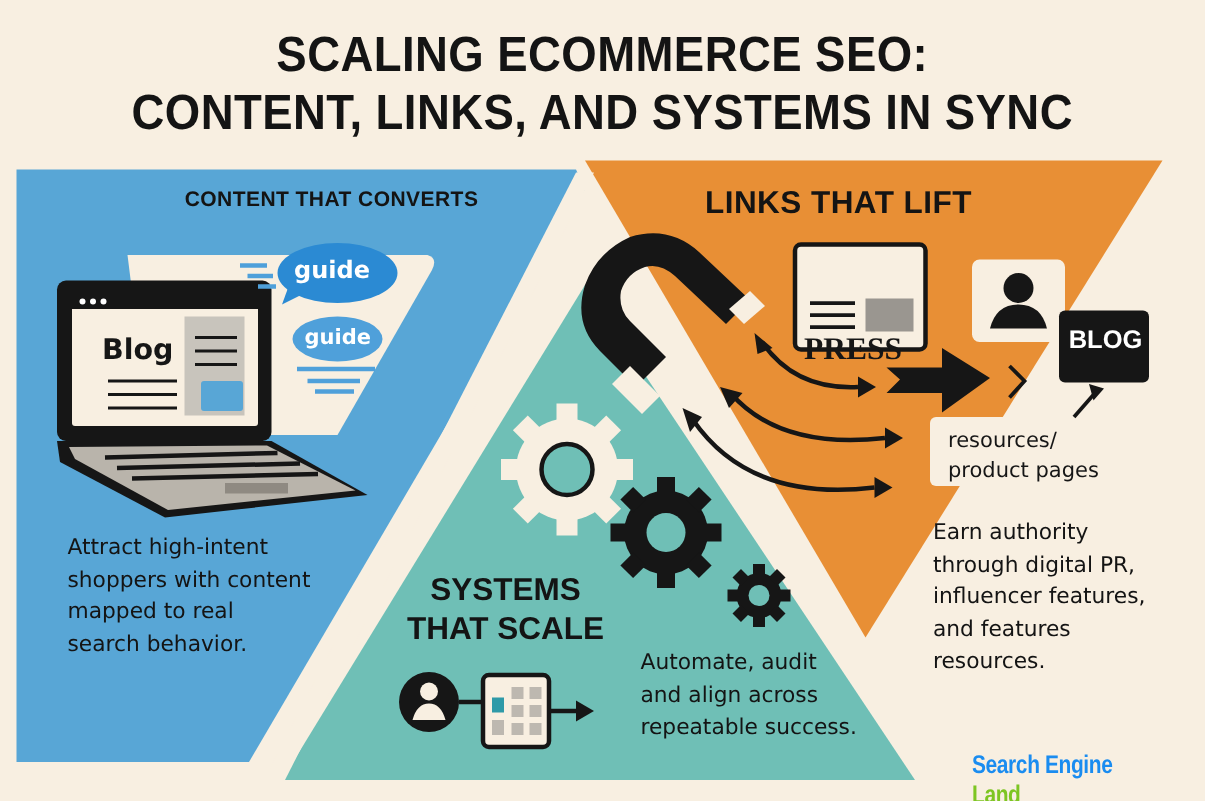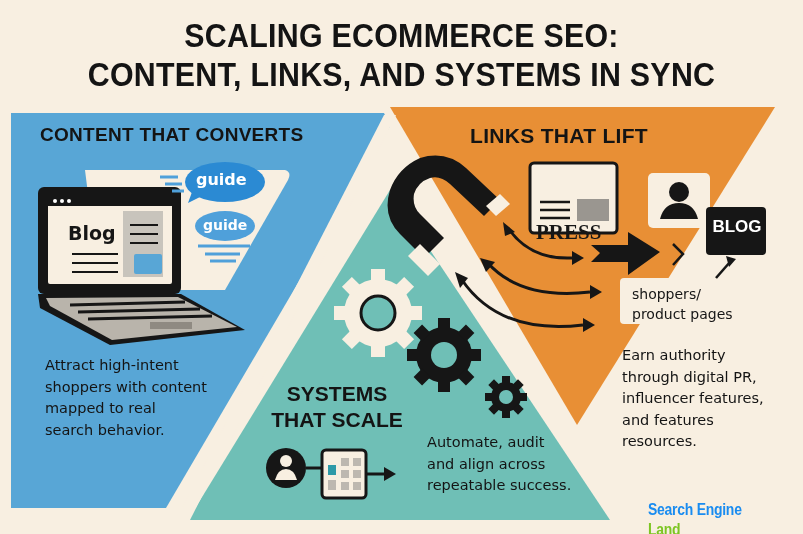--- a/index.html
+++ b/index.html
@@ -2,21 +2,21 @@
 <html><head>
 <meta charset="utf-8">
 <style>
   html, body { margin: 0; padding: 0; }
   body { width: 803px; height: 534px; background: #f8efe1; position: relative; overflow: hidden; font-family: "DejaVu Sans", sans-serif; color: #161616; }
   .abs { position: absolute; }
   #title { left: 0; top: 16px; width: 803px; text-align: center; font-family: "Liberation Sans", sans-serif; font-weight: 700; font-size: 33px; line-height: 39px; letter-spacing: 0.3px; color: #141414; transform: scaleX(0.92); transform-origin: center; }
   svg#art { position: absolute; left: 0; top: 0; }
   .heading { font-family: "Liberation Sans", sans-serif; font-weight: 700; color: #141414; }
   .body-text { font-family: "DejaVu Sans", sans-serif; font-size: 14.5px; line-height: 21.5px; color: #141414; }
-  #content-heading { left: 40px; top: 124px; width: 330px; text-align: left; font-size: 19px; letter-spacing: 0.3px; }
+  #content-heading { left: 56px; top: 124px; width: 330px; text-align: center; font-size: 14px; letter-spacing: 0.3px; }
   #links-heading { left: 470px; top: 124px; width: 250px; text-align: left; font-size: 21px; letter-spacing: 0.3px; }
   #systems-heading { left: 262px; top: 381px; width: 150px; text-align: center; font-size: 21px; line-height: 26px; }
   #content-desc { left: 45px; top: 355px; width: 200px; }
   #links-desc { left: 622px; top: 345px; width: 170px; }
   #systems-desc { left: 427px; top: 432px; width: 170px; }
   .bubble { font-family: "DejaVu Sans", sans-serif; color: #fff; font-weight: 700; text-align: center; }
   #press-label { left: 536px; top: 172px; font-family: "Liberation Serif", serif; font-weight: 700; font-size: 21px; color: #161616; margin-top: 48px; }
   #blog-badge-label { left: 708px; top: 217px; width: 58px; text-align: center; font-family: "Liberation Sans", sans-serif; font-weight: 700; font-size: 17px; color: #fff; }
   #blog-screen-label { left: 68px; top: 222px; font-family: "DejaVu Sans", sans-serif; font-weight: 700; font-size: 19px; color: #161616; }
   #guide1 { left: 196px; top: 170px; font-size: 16px; }
@@ -204,21 +204,21 @@
   <div>THAT SCALE</div>
 </div>
 
 <div id="blog-screen-label" class="abs">Blog</div>
 <div id="guide1" class="abs bubble">guide</div>
 <div id="guide2" class="abs bubble">guide</div>
 
 <div id="press-label" class="abs">PRESS</div>
 <div id="blog-badge-label" class="abs">BLOG</div>
 <div id="cat-label" class="abs">
-  <div>shoppers/</div>
+  <div>resources/</div>
   <div>product pages</div>
 </div>
 
 <div id="content-desc" class="abs body-text">
   <div>Attract high-intent</div>
   <div>shoppers with content</div>
   <div>mapped to real</div>
   <div>search behavior.</div>
 </div>
 

